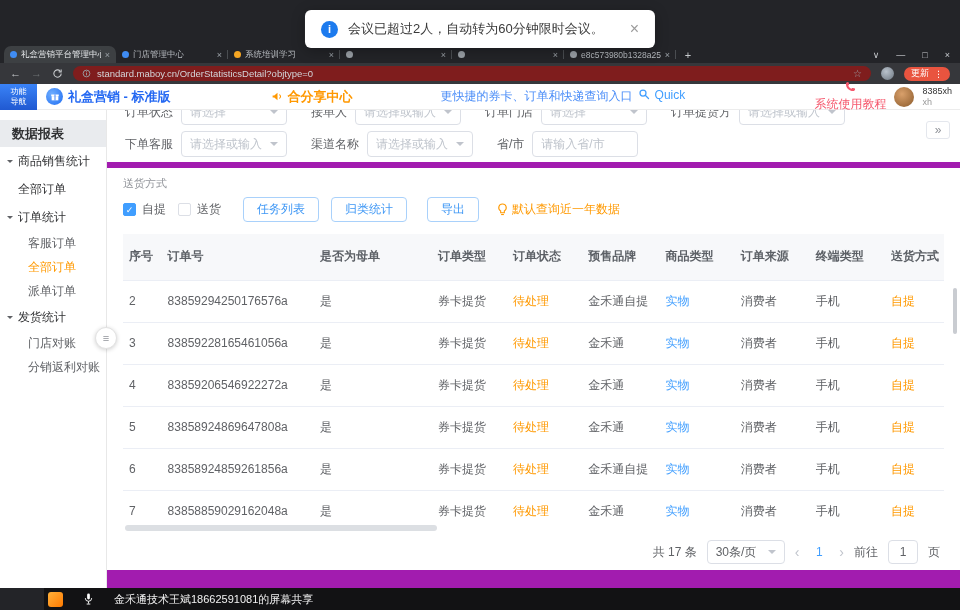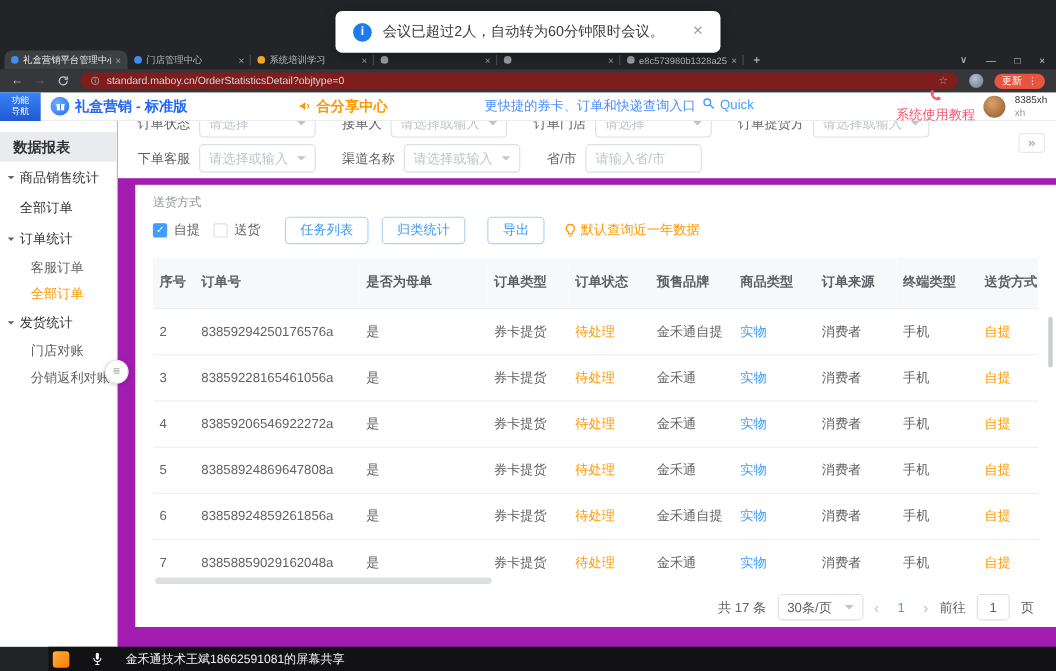--- a/index.html
+++ b/index.html
@@ -64,21 +64,21 @@
   .frow{position:absolute;left:18px;display:flex;gap:24px;align-items:center;}
   #frow1{top:-11px;}
   #frow2{top:21px;}
   .fgroup{display:flex;align-items:center;gap:8px;}
   .flabel{font-size:12px;color:#606266;white-space:nowrap;}
   .sel,.inp{width:106px;height:26px;border:1px solid #dcdfe6;border-radius:4px;background:#fff;display:flex;align-items:center;padding:0 8px;justify-content:space-between;cursor:pointer;}
   .ph{color:#bfc4cc;font-size:12px;overflow:hidden;white-space:nowrap;}
   .caret{width:0;height:0;border:4px solid transparent;border-top-color:#c0c4cc;margin-top:4px;flex:none;}
   #collapse-btn{position:absolute;top:11px;right:10px;width:24px;height:18px;background:#fff;border:1px solid #e4e7ed;border-radius:3px;color:#909399;display:flex;align-items:center;justify-content:center;font-size:12px;z-index:4;cursor:pointer;}
 
-  #table-card{position:absolute;top:58px;left:16px;right:0;height:402px;background:#fff;padding:8px 16px 0;}
+  #table-card{position:absolute;top:58px;left:0;right:0;height:402px;background:#fff;padding:8px 16px 0;}
   .group-label{font-size:11px;color:#909399;}
   .toolbar{display:flex;align-items:center;margin-top:6px;gap:12px;}
   .cbrow{display:flex;align-items:center;gap:6px;cursor:pointer;}
   .cb{width:13px;height:13px;border:1px solid #dcdfe6;border-radius:2px;background:#fff;display:flex;align-items:center;justify-content:center;font-size:9px;color:#fff;flex:none;}
   .cb.checked{background:#409eff;border-color:#409eff;}
   .cbl{color:#606266;font-size:12px;}
   .btn{height:25px;padding:0 13px;background:#fff;border:1px solid #a9d1fb;border-radius:4px;color:#3e97f5;font-size:12px;cursor:pointer;font-family:inherit;}
   .btn.first{margin-left:10px;}
   .btn.btn-export{margin-left:8px;}
   .tip{display:flex;align-items:center;gap:4px;color:#ff9900;font-size:12px;margin-left:6px;}
@@ -239,20 +239,21 @@
         <span>全部订单</span>
       </div>
       <div class="side-item">
         <span class="gutter">
             <span class="tri down"></span>
           </span>
         <span>订单统计</span>
       </div>
       <div class="side-child">客服订单</div>
       <div class="side-child active">全部订单</div>
+      <div class="side-child">派单订单</div>
       <div class="side-item">
         <span class="gutter">
             <span class="tri down"></span>
           </span>
         <span>发货统计</span>
       </div>
       <div class="side-child">门店对账</div>
       <div class="side-child">分销返利对账</div>
       <div id="side-toggle">≡</div>
     </aside>

